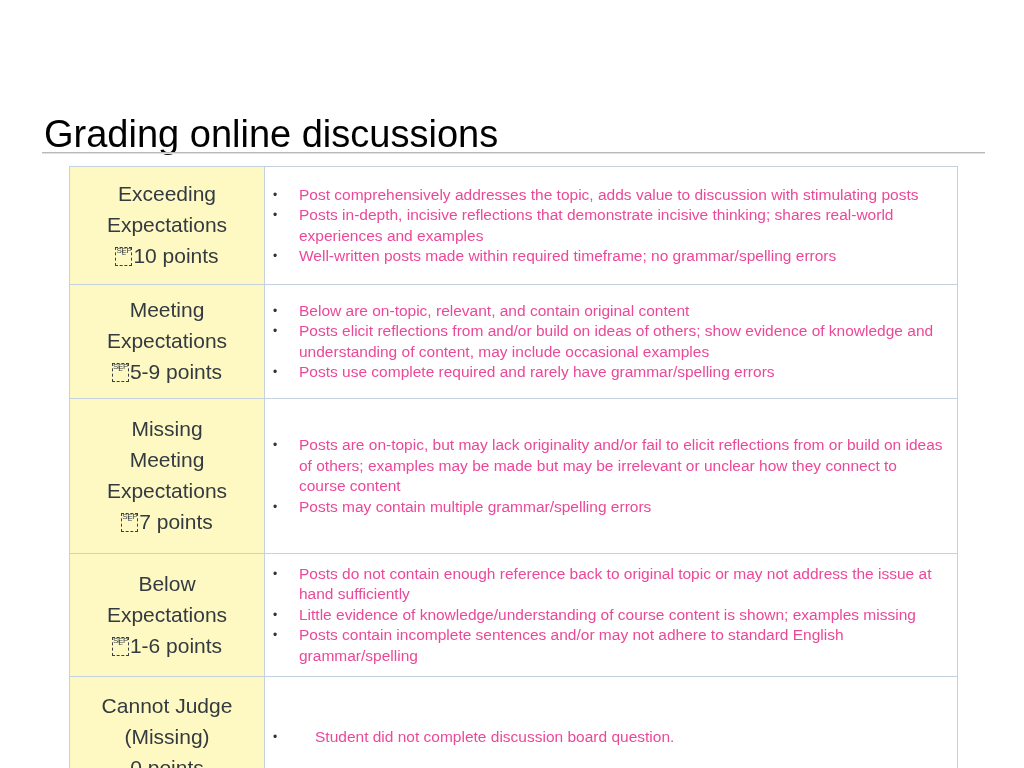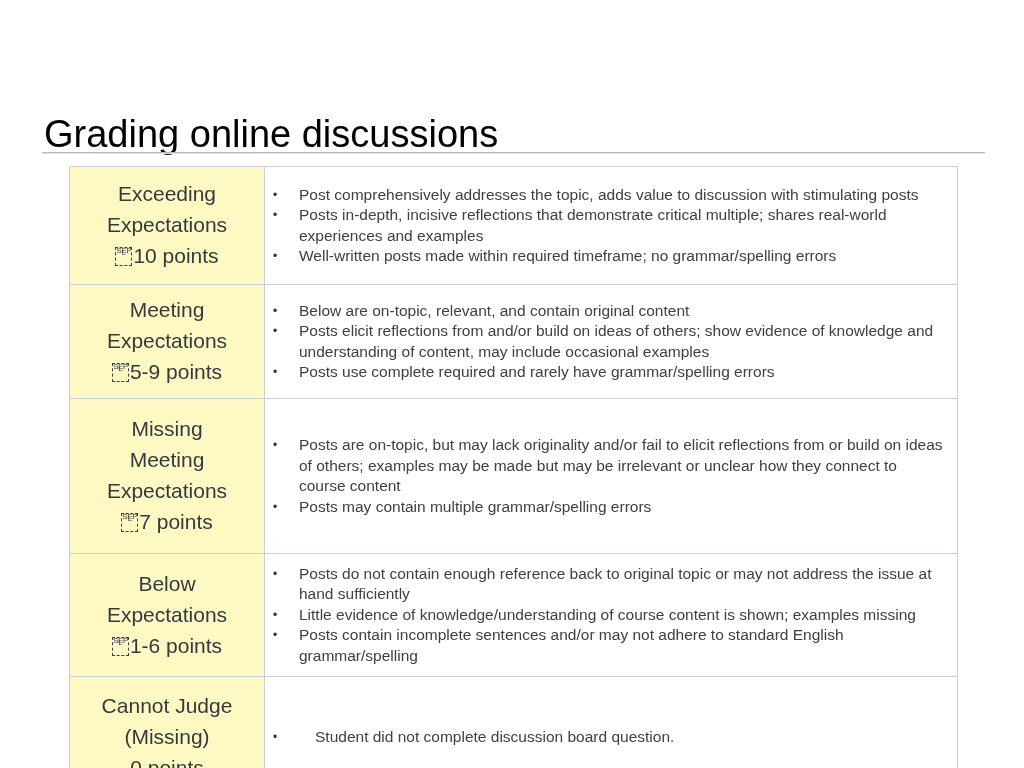--- a/index.html
+++ b/index.html
@@ -120,21 +120,21 @@
 
   ul.bullets {
     margin: 0;
     padding: 0;
     list-style: none;
   }
   ul.bullets li {
     position: relative;
     font-size: 15.5px;
     line-height: 20.5px;
-    color: #404040;
+    color: #ec4899;
     padding-left: 28px;
     margin: 0;
   }
   ul.bullets li::before {
     content: "\2022";
     position: absolute;
     left: 2px;
     top: 0;
     font-size: 12px;
     line-height: 20.5px;
@@ -168,21 +168,21 @@
 
       <tr class="r1">
         <td class="level-cell">
           <span class="lvl-line">Exceeding</span>
           <span class="lvl-line">Expectations</span>
           <span class="lvl-line"><span class="tofu"><i class="t-top">L</i><i class="t-bot">SEP</i></span><span>10 points</span></span>
         </td>
         <td class="desc-cell">
           <ul class="bullets">
             <li>Post comprehensively addresses the topic, adds value to discussion with stimulating posts</li>
-            <li>Posts in-depth, incisive reflections that demonstrate critical multiple; shares real-world experiences and examples</li>
+            <li>Posts in-depth, incisive reflections that demonstrate incisive thinking; shares real-world experiences and examples</li>
             <li>Well-written posts made within required timeframe; no grammar/spelling errors</li>
           </ul>
         </td>
       </tr>
 
       <tr class="r2">
         <td class="level-cell">
           <span class="lvl-line">Meeting</span>
           <span class="lvl-line">Expectations</span>
           <span class="lvl-line"><span class="tofu"><i class="t-top">L</i><i class="t-bot">SEP</i></span><span>5-9 points</span></span>

